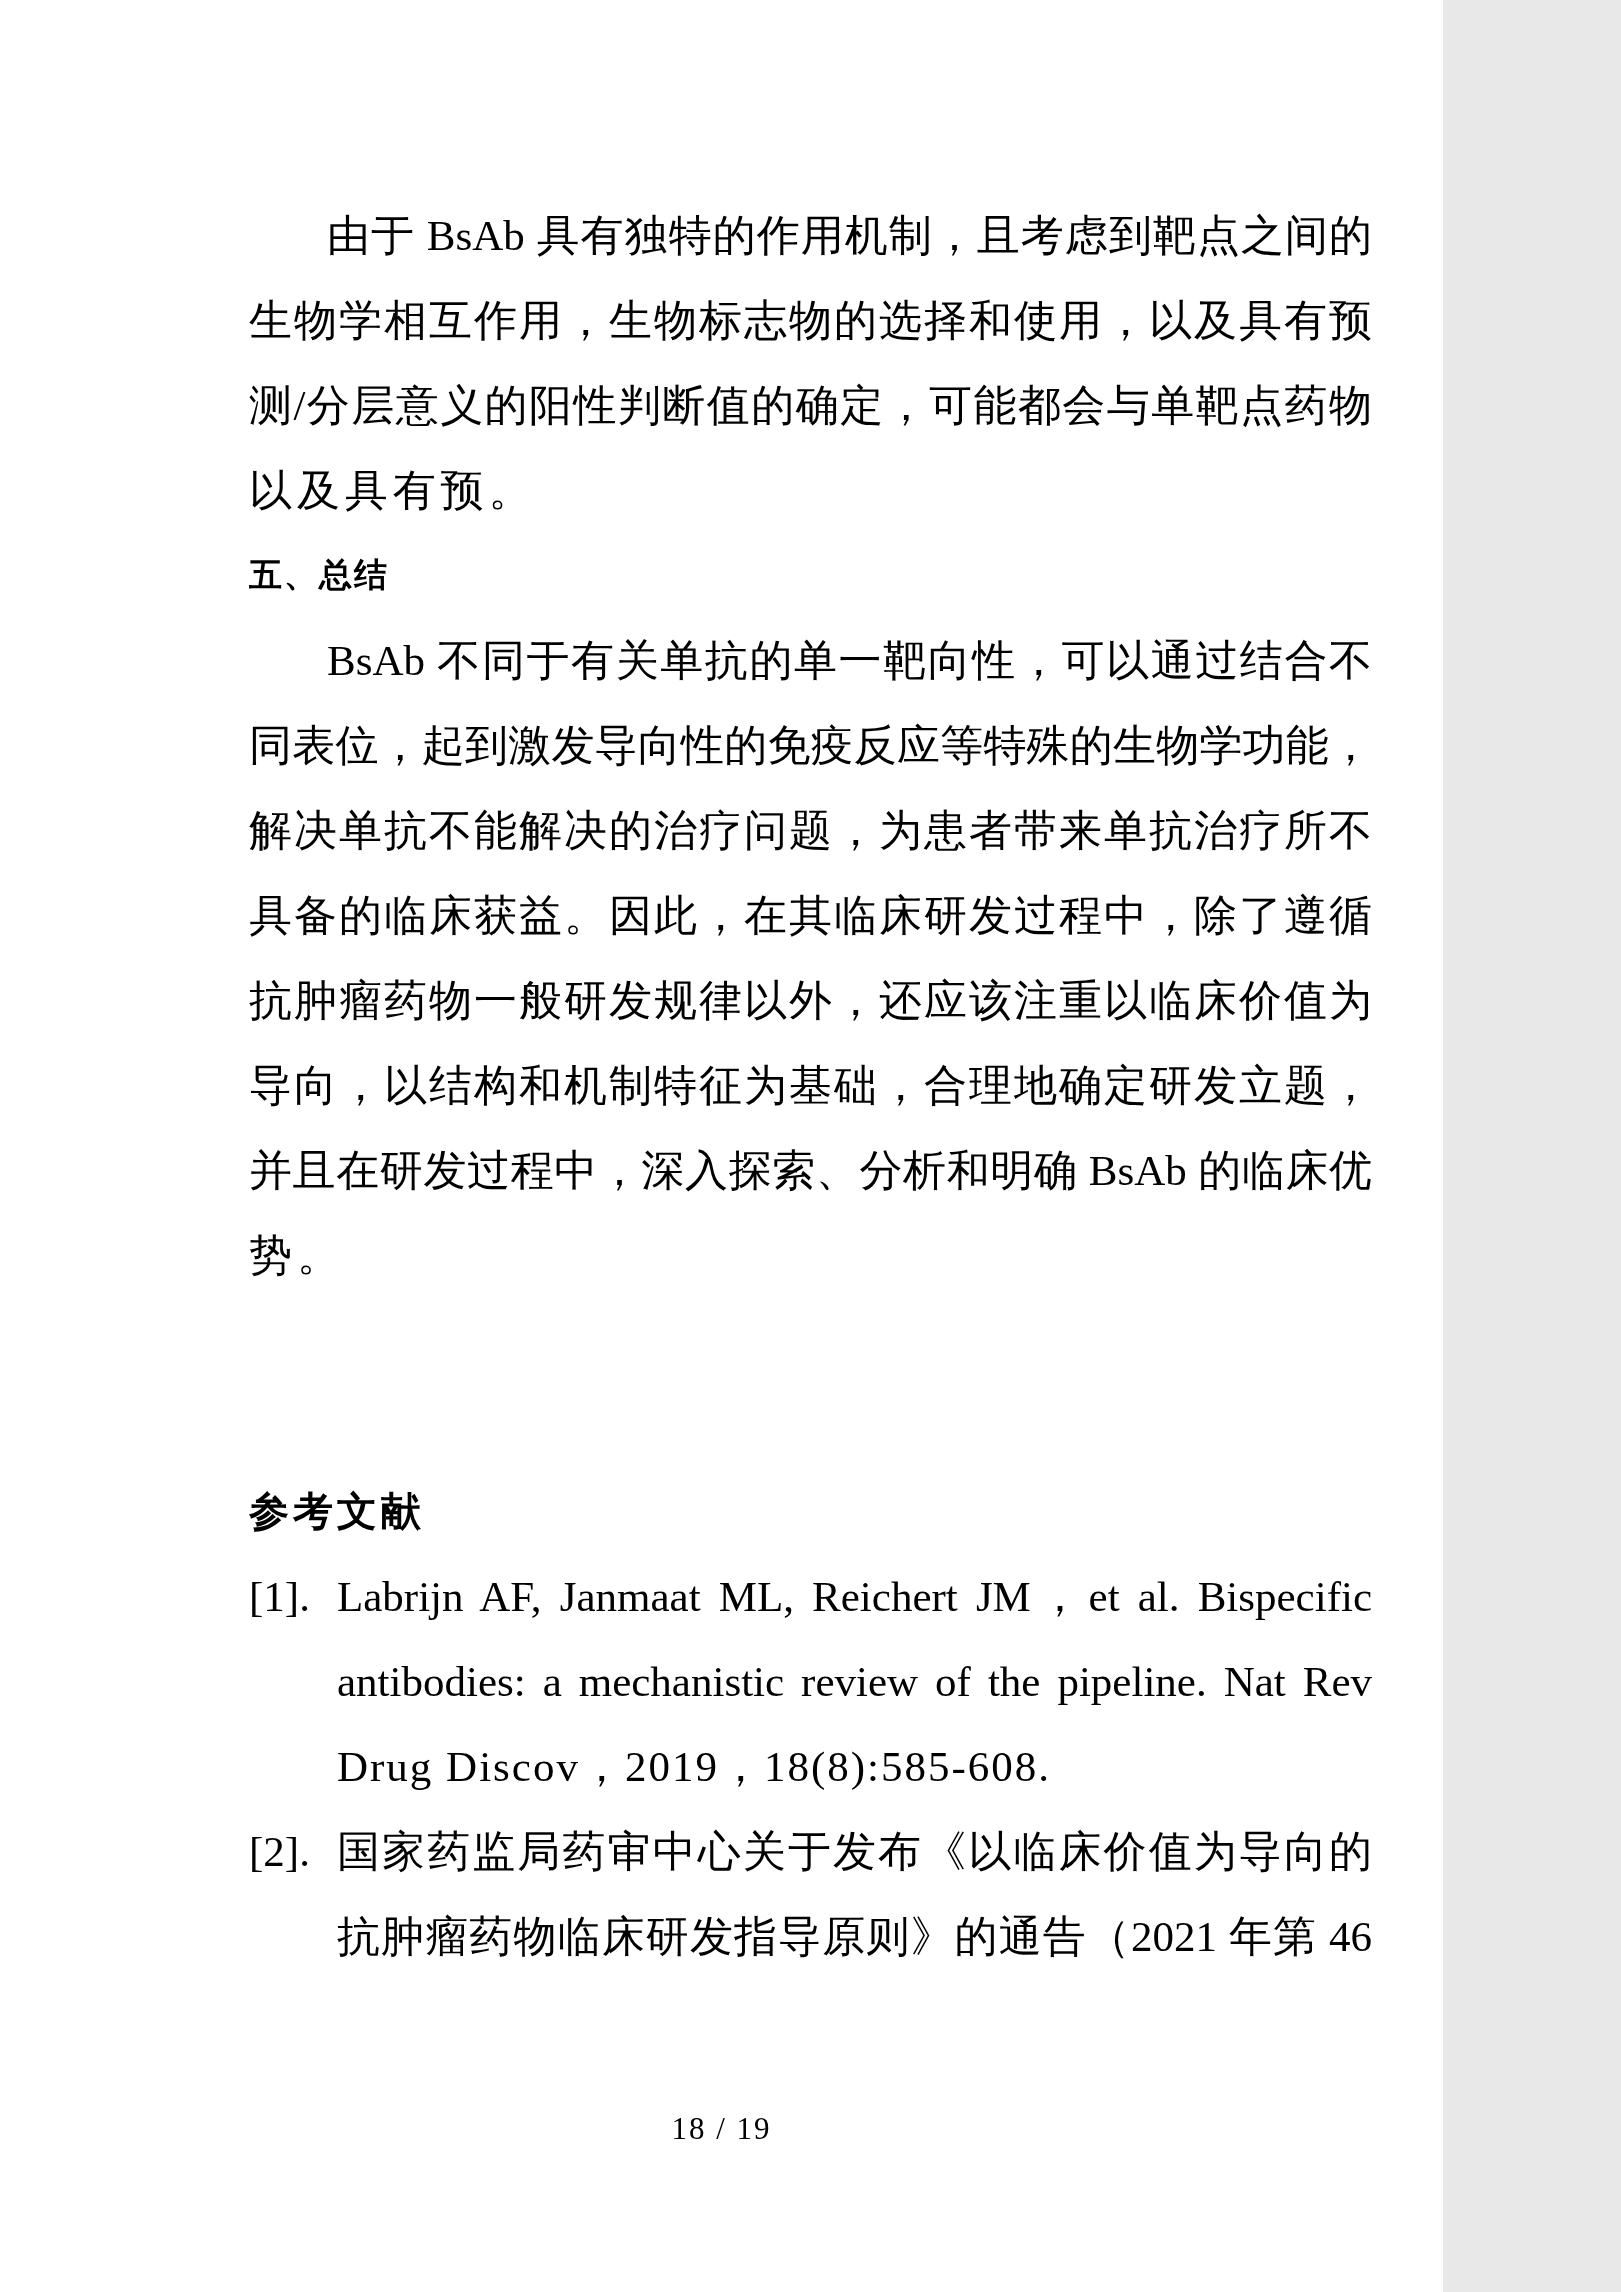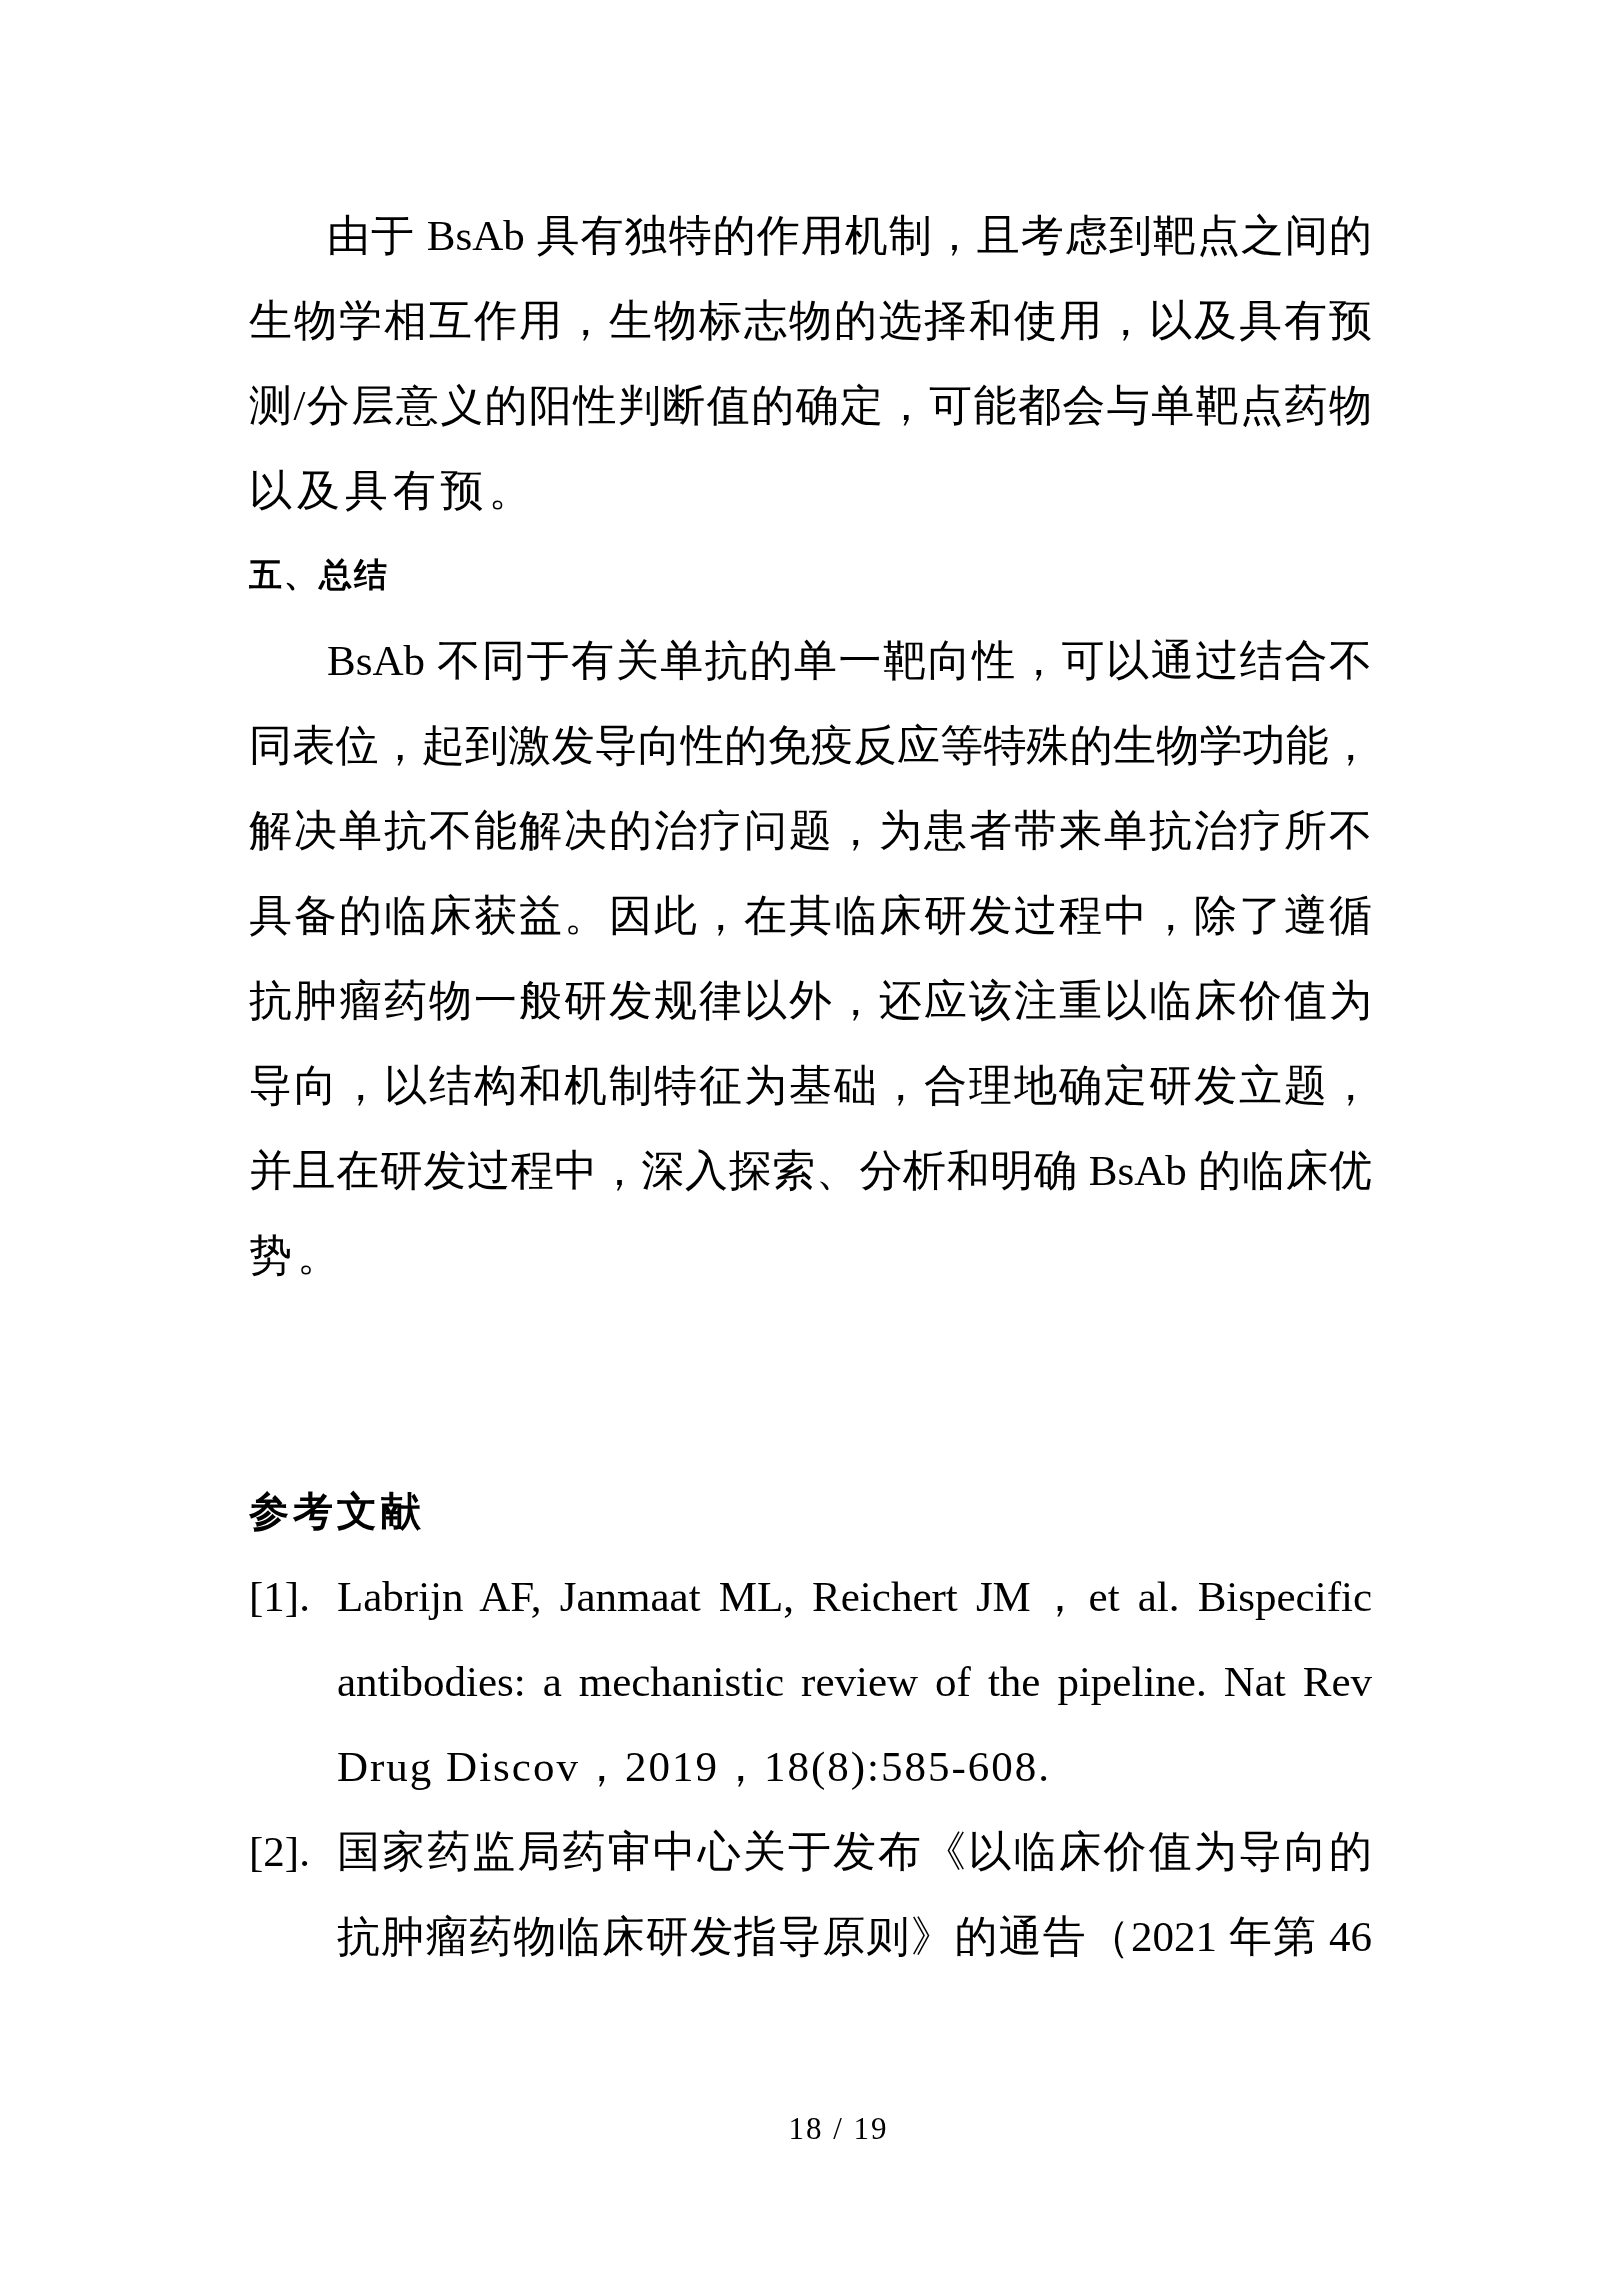--- a/index.html
+++ b/index.html
@@ -1,18 +1,18 @@
 <!DOCTYPE html>
 <html><head>
 <meta charset="utf-8">
 <style>
   html, body { margin: 0; padding: 0; background: #e8e8e8; }
   .page {
     position: relative;
-    width: 1621px;
+    width: 1443px;
     height: 2293px;
     background: #ffffff;
     font-family: "Liberation Serif", serif;
     color: #000000;
     overflow: hidden;
   }
   .content {
     position: absolute;
     left: 249px;
     top: 193px;
@@ -64,21 +64,20 @@
   }
   .footer {
     position: absolute;
     left: 0;
     top: 2109px;
     width: 100%;
     text-align: center;
     font-size: 31px;
     line-height: 39px;
     letter-spacing: 2px;
-    margin-left: 28px;
   }
 </style>
 </head>
 <body>
 
 <div class="page">
   <div class="content">
 
     <div>
       <div class="line indent">由于 BsAb 具有独特的作用机制，且考虑到靶点之间的</div>

